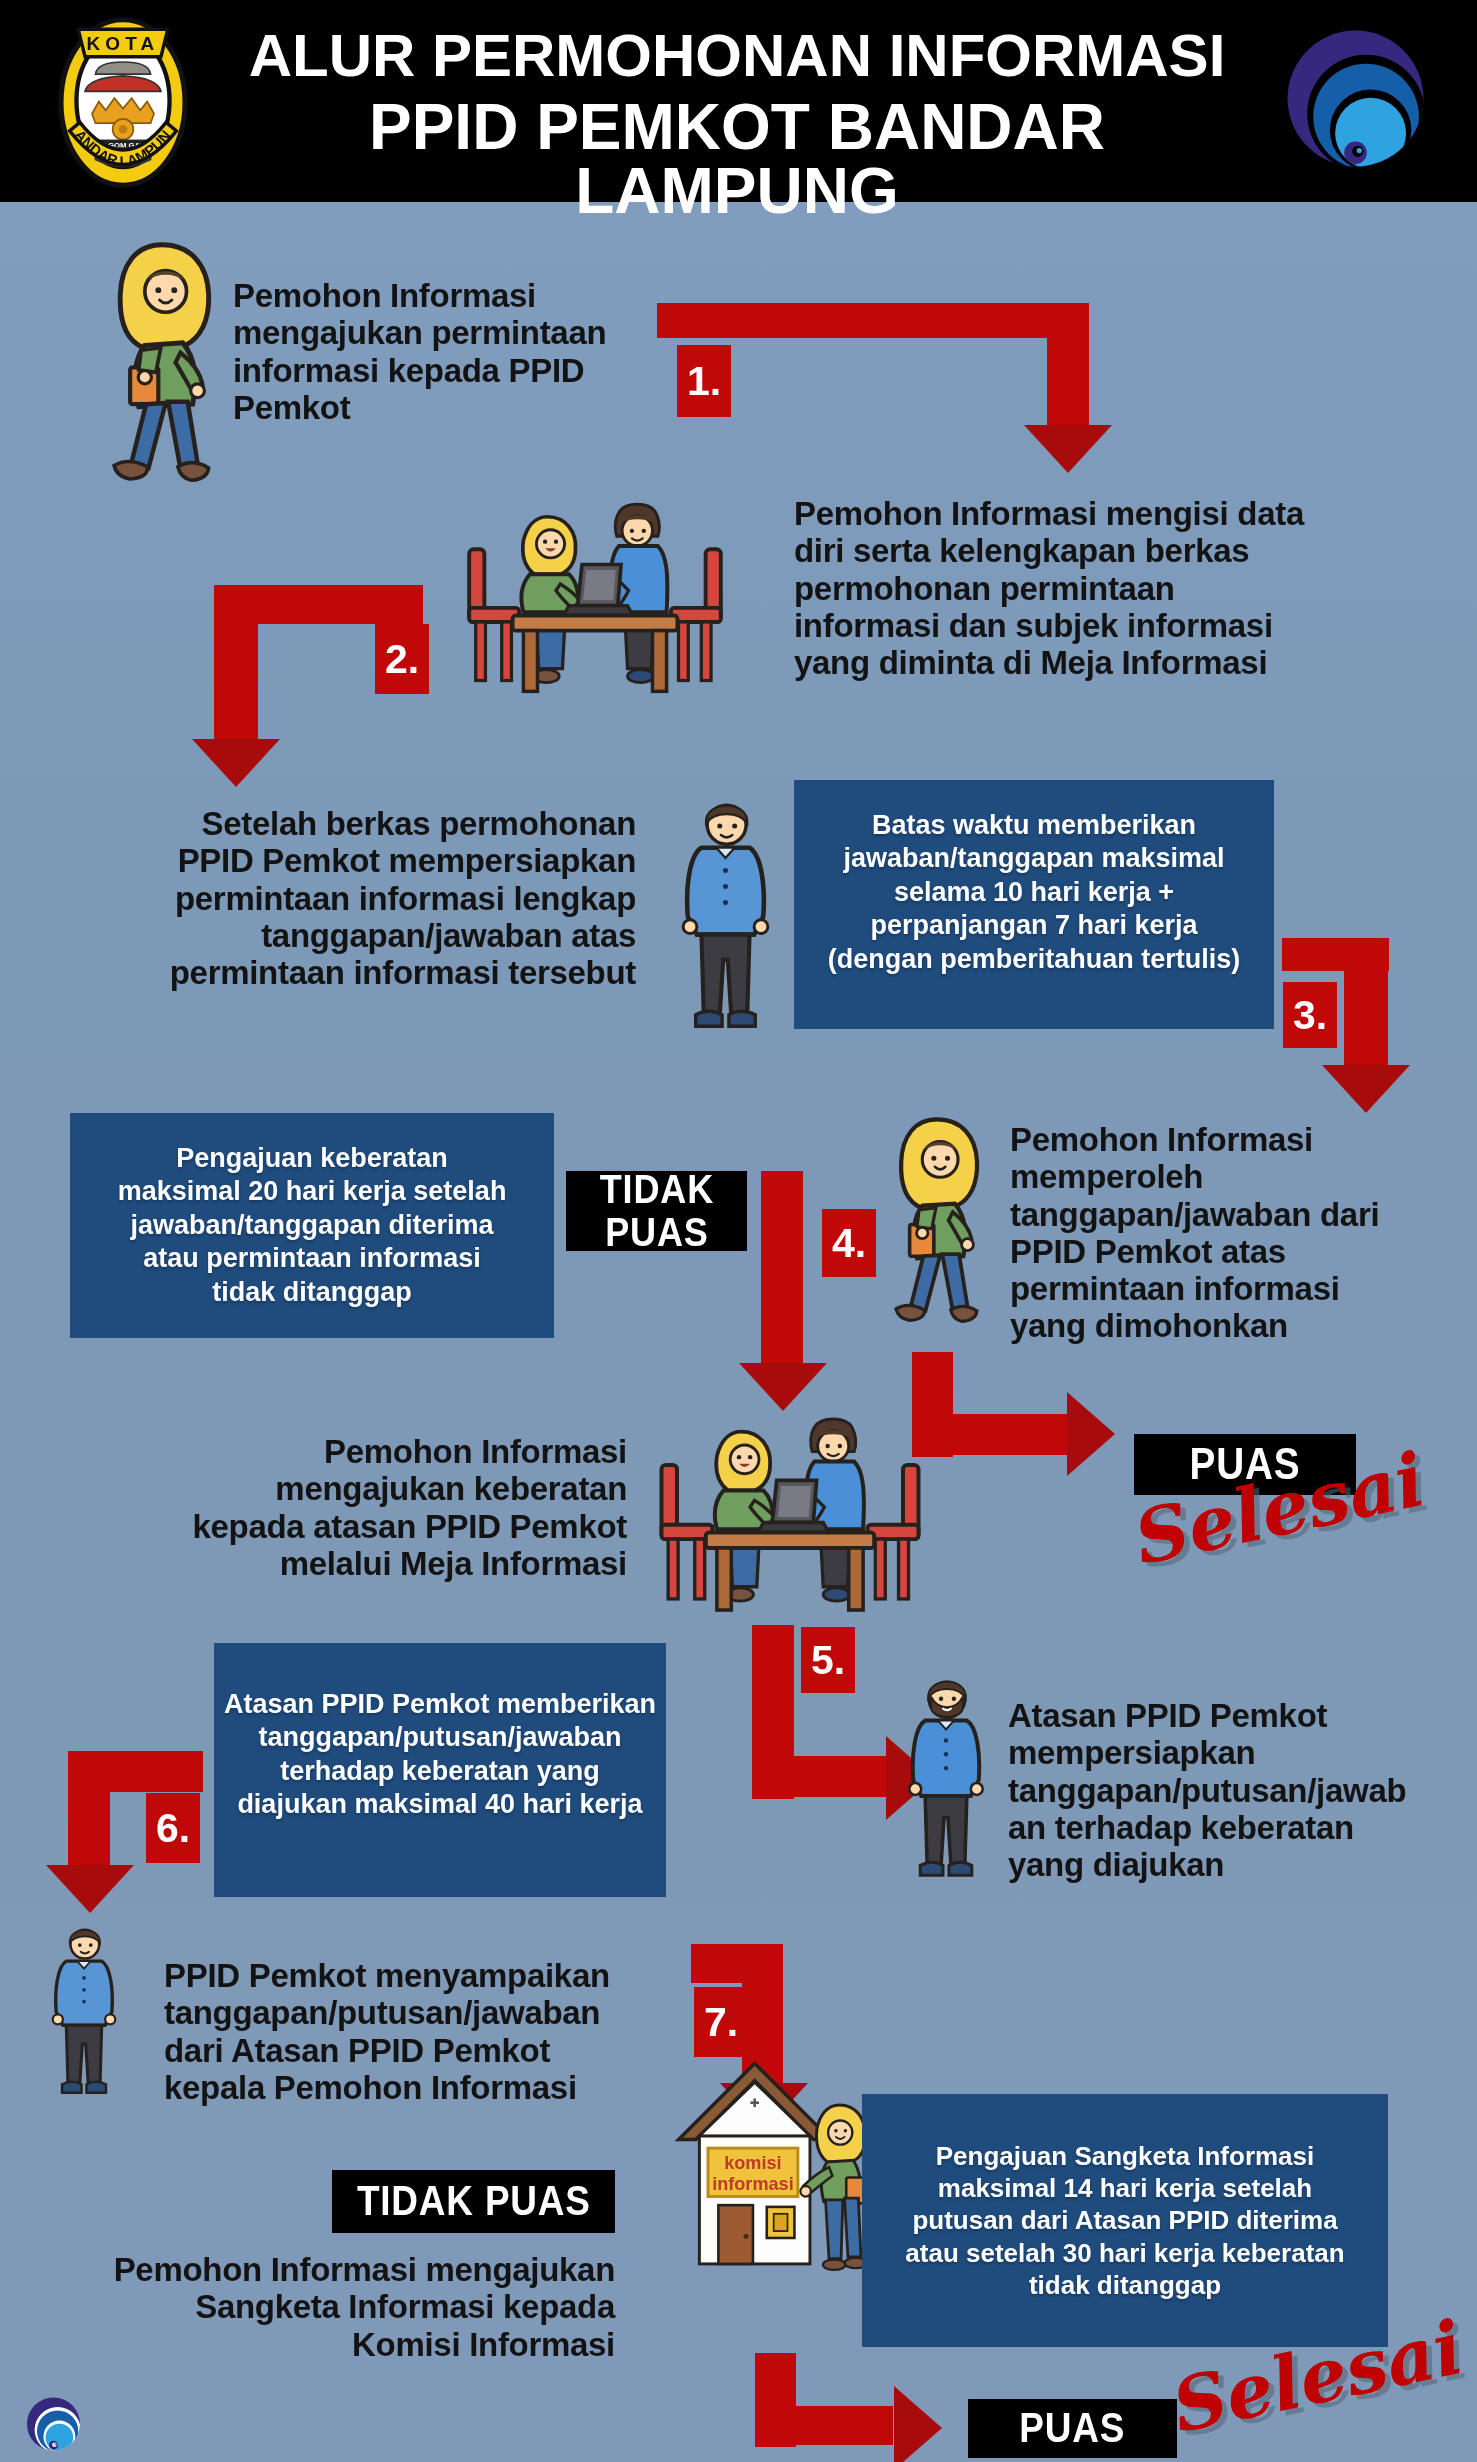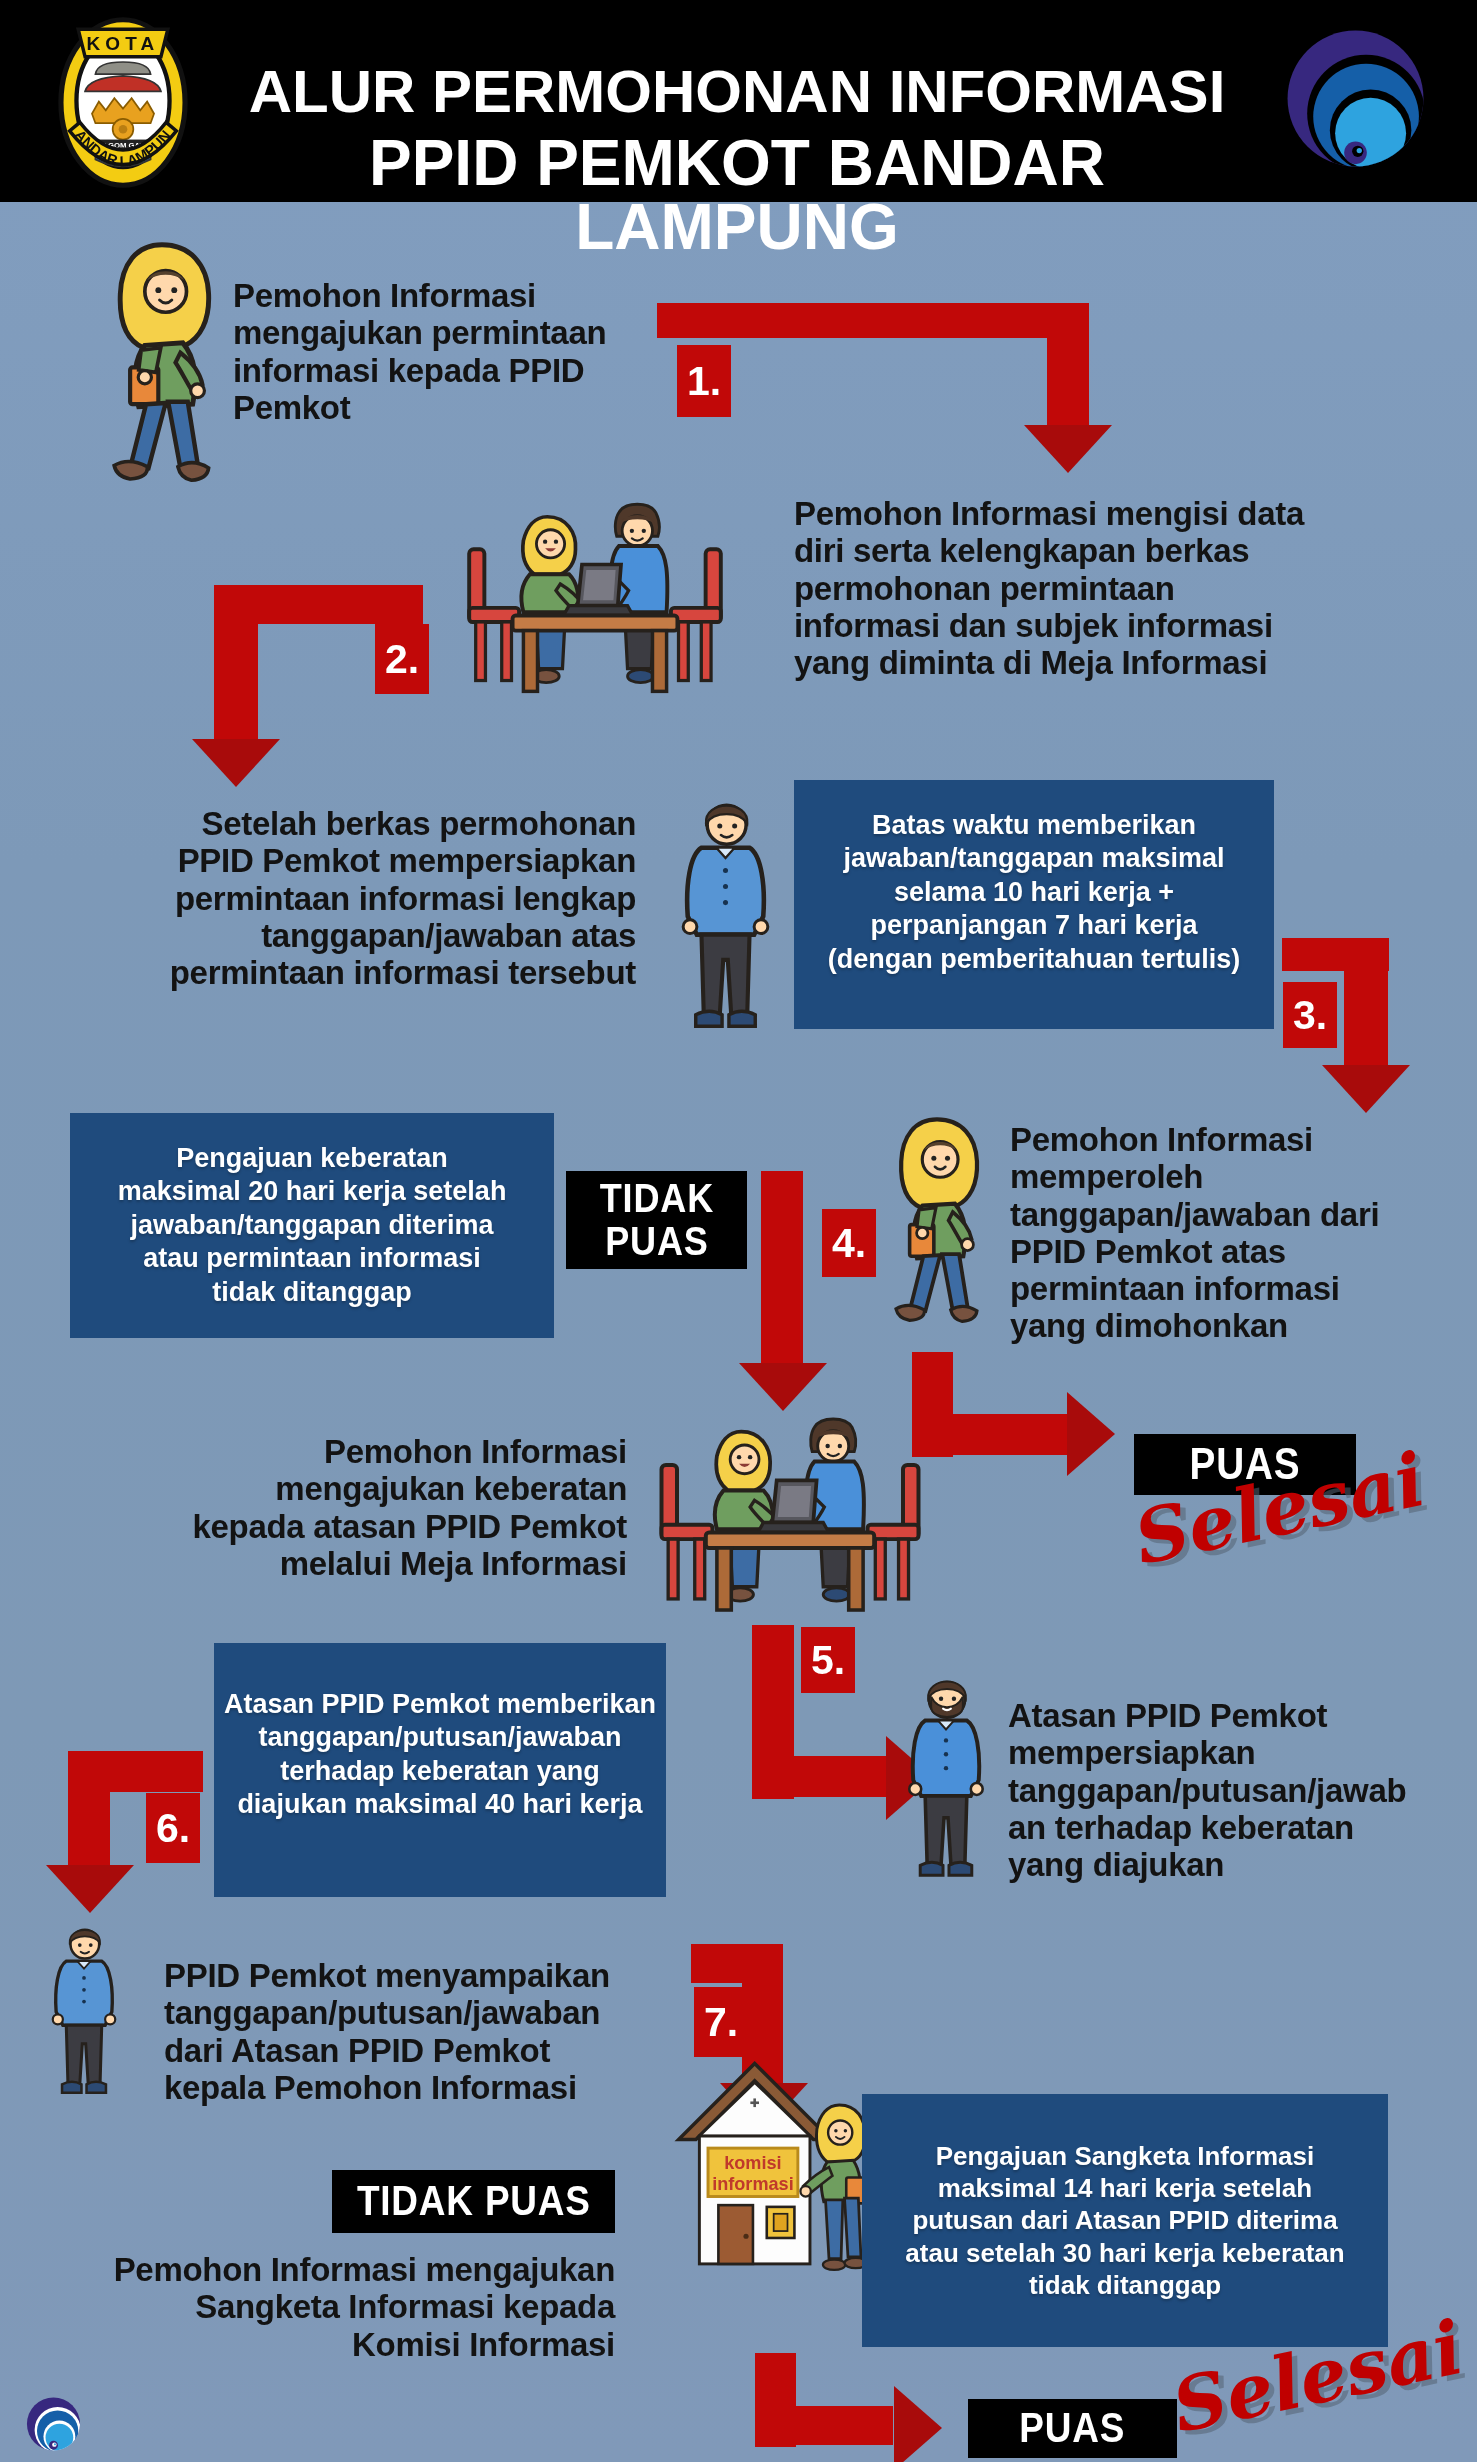--- a/index.html
+++ b/index.html
@@ -1,21 +1,21 @@
 <!DOCTYPE html>
 <html style="font-size:14.8px"><head>
 <meta charset="utf-8">
 <style>
   html,body{margin:0;padding:0;background:#5f7globals}
   body{margin:0;background:#62799a;font-family:"Liberation Sans",sans-serif;}
   #page{position:relative;width:1477px;height:2462px;overflow:hidden;
         background:linear-gradient(180deg,#829ec0 0%,#7d99b8 35%,#7e99b6 70%,#8099b9 100%);}
   
   #header{position:absolute;left:0;top:0;width:1477px;height:202px;background:#000;}
-  .titles{position:absolute;left:199px;top:26px;width:1076px;text-align:center;color:#fff;margin-top:36px;}
+  .titles{position:absolute;left:199px;top:26px;width:1076px;text-align:center;color:#fff;}
   .title1{font-size:60px;font-weight:900;letter-spacing:0px;line-height:1.0;}
   .title2{font-size:64px;font-weight:900;margin-top:9.2px;line-height:1.0;}
   
   .txt{position:absolute;font-weight:800;color:#131313;font-size:33px;line-height:1.13;letter-spacing:-0.3px;}
   .txt.right{text-align:right;}
   .ln{white-space:nowrap;}
   
   .bluebox{position:absolute;background:#1F4B7D;color:#fff;display:flex;flex-direction:column;
            justify-content:center;align-items:center;text-align:center;
            font-weight:700;font-size:27px;line-height:1.24;text-shadow:0 1.8px 2.8px rgba(0,0,0,.25);}
@@ -244,21 +244,21 @@
       <span>3.</span>
     </div>
 
   <div class="bluebox" style="left:70px;top:1113px;width:484px;height:225px">
     <div class="ln">Pengajuan keberatan</div>
     <div class="ln">maksimal 20 hari kerja setelah</div>
     <div class="ln">jawaban/tanggapan diterima</div>
     <div class="ln">atau permintaan informasi</div>
     <div class="ln">tidak ditanggap</div>
   </div>
-  <div class="blackbox" style="left:566px;top:1171px;width:181px;height:98px;font-size:41px">
+  <div class="blackbox" style="left:566px;top:1171px;width:181px;height:80px;font-size:41px">
     <span class="inner">
       <span style="display:block">TIDAK</span>
       <span style="display:block">PUAS</span>
     </span>
   </div>
   <div class="bar" style="left:761px;top:1171px;width:42px;height:196px"></div>
   <div class="tri down" style="left:739px;top:1363px"></div>
   <div class="numbox" style="left:822px;top:1209px;width:54px;height:68px">
       <span>4.</span>
     </div>

